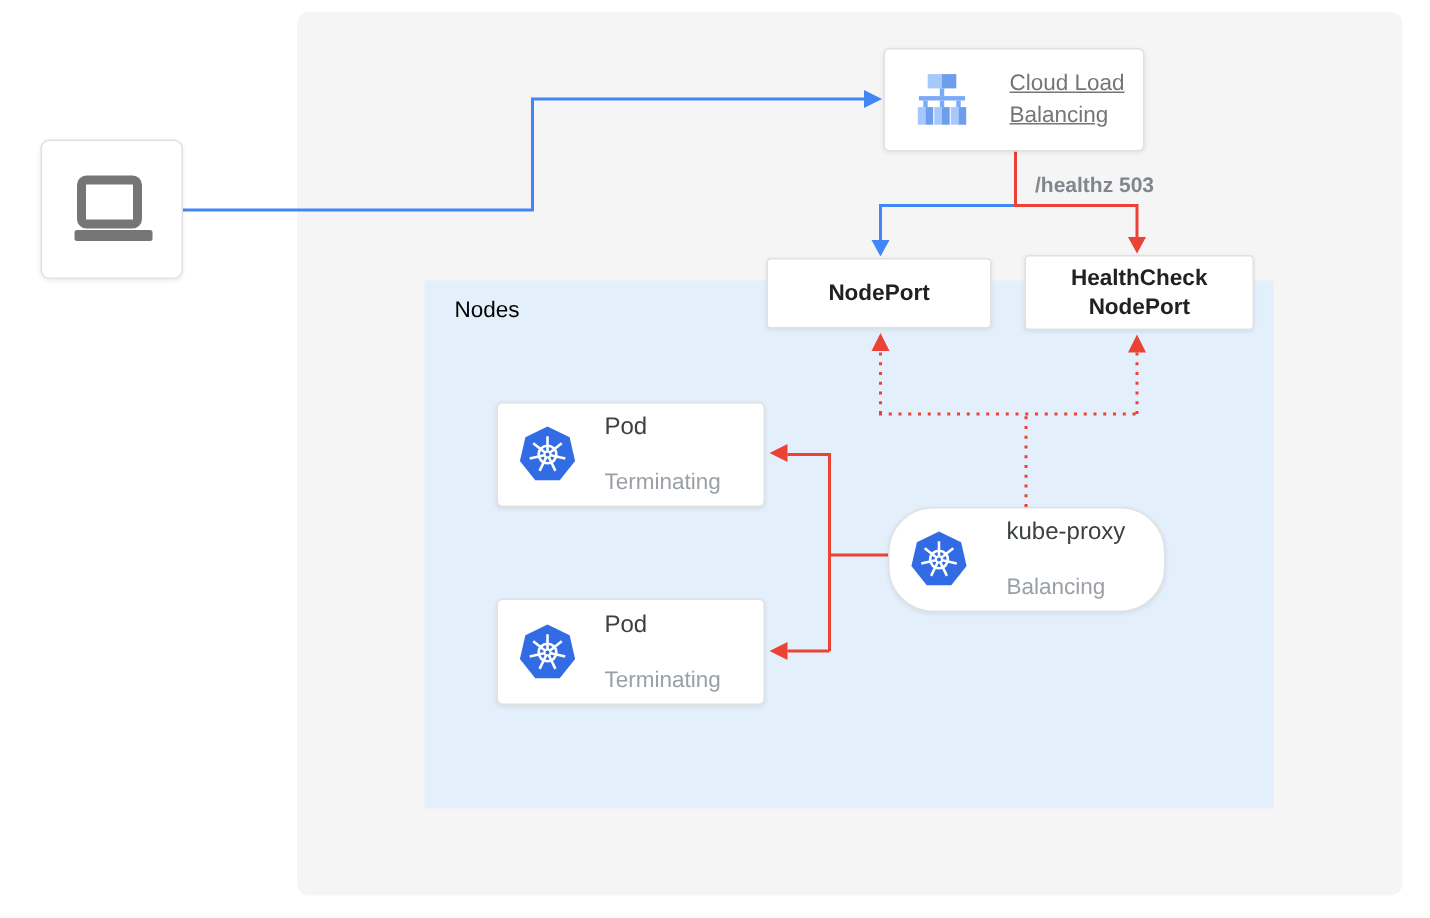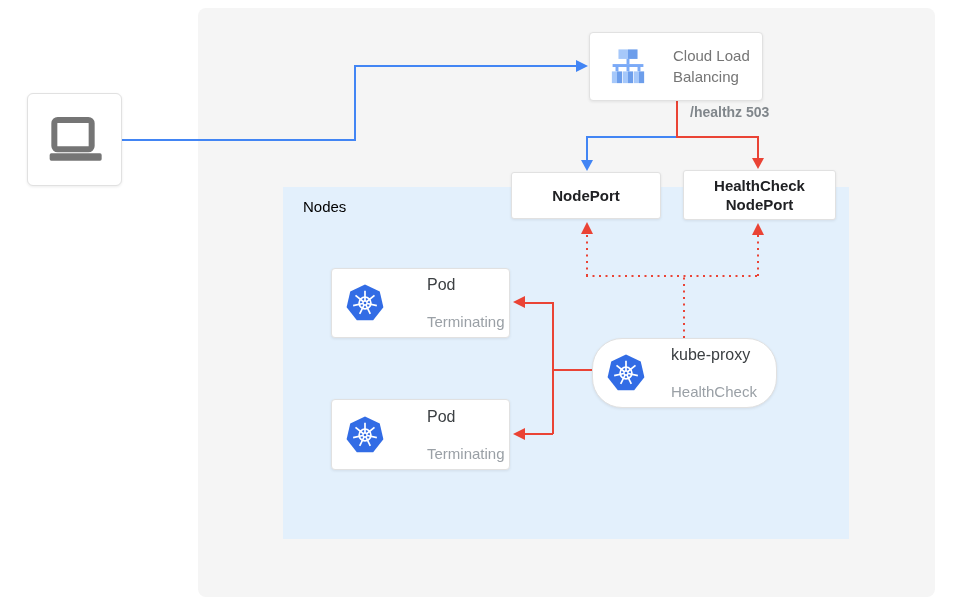--- a/index.html
+++ b/index.html
@@ -24,30 +24,30 @@
   .f-red{fill:var(--red);}
 
   .box{position:absolute;background:#fff;border:1px solid #e1e1e1;border-radius:4px;
        box-shadow:0 1px 3px rgba(0,0,0,.08);box-sizing:border-box;}
 
   .laptop-box{left:27px;top:93px;width:95px;height:93px;border-radius:6px;
        display:flex;align-items:center;justify-content:center;}
 
   .clb{left:589px;top:32px;width:174px;height:69px;
        display:flex;align-items:center;padding-left:16px;gap:23px;}
-  .clb-label{font-size:15px;color:#757575;line-height:1.35;width:84px;}
+  .clb-label{font-size:15px;color:#757575;line-height:1.35;width:84px;text-decoration:underline;}
 
-  .healthz{position:absolute;left:690px;top:104px;font-size:14px;font-weight:700;color:#80868b;}
+  .healthz{position:absolute;left:690px;top:115px;font-size:14px;font-weight:700;color:#80868b;}
 
   .port{display:flex;align-items:center;justify-content:center;text-align:center;
         font-weight:700;font-size:15px;color:#202124;line-height:1.3;border-radius:3px;}
   .nodeport{left:511px;top:172px;width:150px;height:47px;}
   .hcport{left:683px;top:170px;width:153px;height:50px;padding:0 22px;}
 
-  .entity{display:flex;align-items:center;padding-left:14px;gap:43px;}
+  .entity{display:flex;align-items:center;padding-left:14px;gap:19px;}
   .e-title{font-size:16px;color:#3c4043;}
   .e-sub{font-size:15px;color:#9aa0a6;margin-top:19px;}
   .pod1{left:331px;top:268px;width:179px;height:70px;}
   .pod2{left:331px;top:399px;width:179px;height:71px;}
   .kproxy{left:592px;top:338px;width:185px;height:70px;gap:26px;border-radius:30px;}
 
   .k8s-icon{width:38px;height:38px;flex:0 0 auto;}
 </style>
 </head>
 <body>
@@ -167,17 +167,17 @@
           <line x1="50" y1="50" x2="36.1" y2="78.8"></line>
         <line x1="50" y1="50" x2="63.9" y2="78.8"></line>
           <line x1="50" y1="50" x2="81.2" y2="57.1"></line>
         <line x1="50" y1="50" x2="75" y2="30.1"></line>
       </g>
       <circle cx="50" cy="50" r="7" fill="#fff"></circle>
         <circle cx="50" cy="50" r="3.5" fill="#326ce5"></circle>
     </svg>
     <div>
       <div class="e-title">kube-proxy</div>
-      <div class="e-sub">HealthCheck</div>
+      <div class="e-sub">Balancing</div>
     </div>
   </div>
 
 </div>
 
 </body></html>

